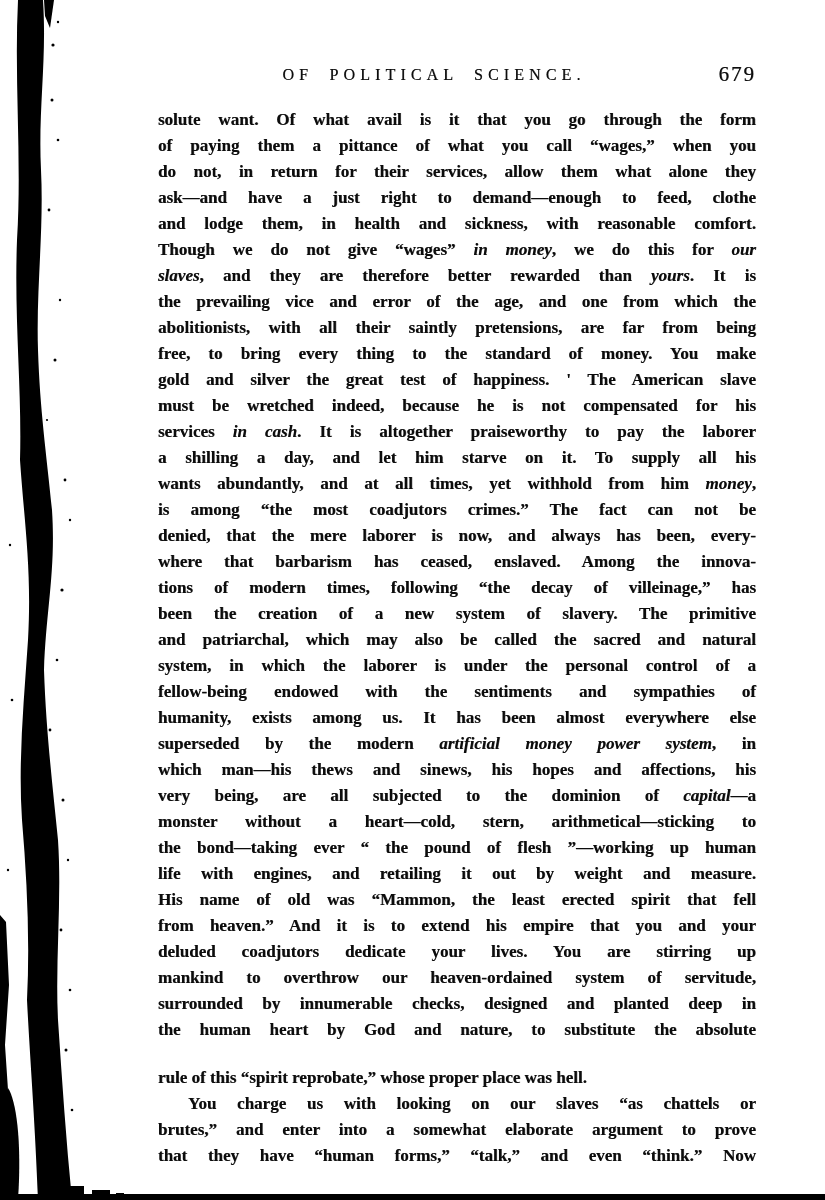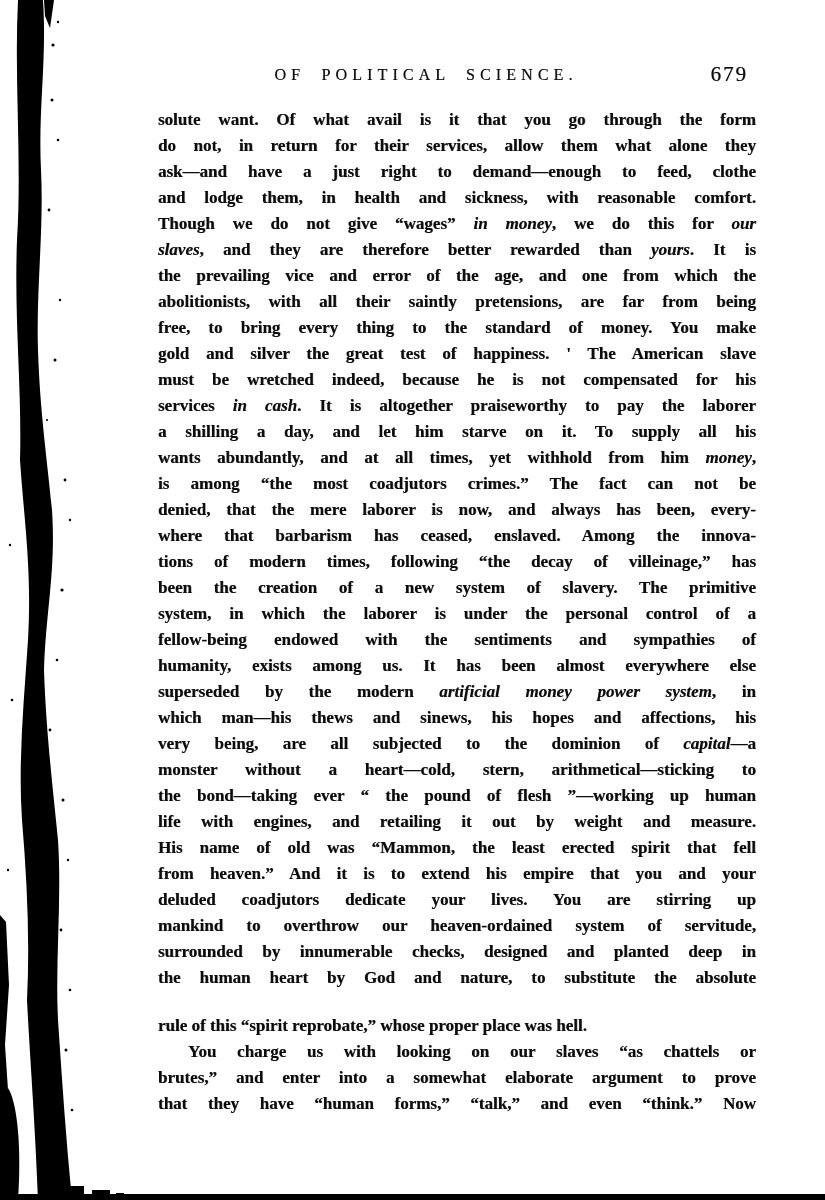--- a/index.html
+++ b/index.html
@@ -22,21 +22,21 @@
     width: 100px; height: 1200px;
   }
   .bottom-edge {
     position: absolute; left: 0; bottom: 0;
     width: 825px; height: 6px;
     background: #000;
   }
   .blob { position: absolute; background: #000; }
   
   .header {
-    position: absolute; left: 150px; top: 66px;
+    position: absolute; left: 158px; top: 66px;
     width: 598px; height: 26px; text-decoration: underline;
   }
   .running-title {
     position: absolute; left: 0; right: 0;
     text-align: center;
     font-size: 16px;
     letter-spacing: 0.32em;
     word-spacing: 0.45em;
     text-shadow: 0.4px 0.2px 0 rgba(0,0,0,0.55);
     white-space: nowrap;
@@ -132,38 +132,40 @@
   <div class="blob" style="left:116px;bottom:0;width:8px;height:7px;"></div>
 
   <div class="header">
     <div class="running-title">OF POLITICAL SCIENCE.</div>
     <div class="page-number">679</div>
   </div>
 
   <div class="text-col">
       <div>
         <div class="line"><span>solute want.  Of what avail is it that you go through the form</span></div>
+        <div class="line"><span>of paying them a pittance of what you call “wages,” when you</span></div>
         <div class="line"><span>do not, in return for their services, allow them what alone they</span></div>
         <div class="line"><span>ask—and have a just right to demand—enough to feed, clothe</span></div>
         <div class="line"><span>and lodge them, in health and sickness, with reasonable comfort.</span></div>
         <div class="line"><span>Though we do not give “wages” </span><i>in money</i><span>, we do this for </span><i>our</i></div>
         <div class="line"><i>slaves</i><span>, and they are therefore better rewarded than </span><i>yours</i><span>.  It is</span></div>
         <div class="line"><span>the prevailing vice and error of the age, and one from which the</span></div>
         <div class="line"><span>abolitionists, with all their saintly pretensions, are far from being</span></div>
         <div class="line"><span>free, to bring every thing to the standard of money.  You make</span></div>
         <div class="line"><span>gold and silver the great test of happiness. ' The American slave</span></div>
         <div class="line"><span>must be wretched indeed, because he is not compensated for his</span></div>
         <div class="line"><span>services </span><i>in cash</i><span>.  It is altogether praiseworthy to pay the laborer</span></div>
         <div class="line"><span>a shilling a day, and let him starve on it.  To supply all his</span></div>
         <div class="line"><span>wants abundantly, and at all times, yet withhold from him </span><i>money</i><span>,</span></div>
         <div class="line"><span>is among “the most coadjutors crimes.”  The fact can not be</span></div>
         <div class="line"><span>denied, that the mere laborer is now, and always has been, every-</span></div>
         <div class="line"><span>where that barbarism has ceased, enslaved.  Among the innova-</span></div>
         <div class="line"><span>tions of modern times, following “the decay of villeinage,” has</span></div>
         <div class="line"><span>been the creation of a new system of slavery.  The primitive</span></div>
+        <div class="line"><span>and patriarchal, which may also be called the sacred and natural</span></div>
         <div class="line"><span>system, in which the laborer is under the personal control of a</span></div>
         <div class="line"><span>fellow-being endowed with the sentiments and sympathies of</span></div>
         <div class="line"><span>humanity, exists among us.  It has been almost everywhere else</span></div>
         <div class="line"><span>superseded by the modern </span><i>artificial money power system</i><span>, in</span></div>
         <div class="line"><span>which man—his thews and sinews, his hopes and affections, his</span></div>
         <div class="line"><span>very being, are all subjected to the dominion of </span><i>capital</i><span>—a</span></div>
         <div class="line"><span>monster without a heart—cold, stern, arithmetical—sticking to</span></div>
         <div class="line"><span>the bond—taking ever “ the pound of flesh ”—working up human</span></div>
         <div class="line"><span>life with engines, and retailing it out by weight and measure.</span></div>
         <div class="line"><span>His name of old was “Mammon, the least erected spirit that fell</span></div>

